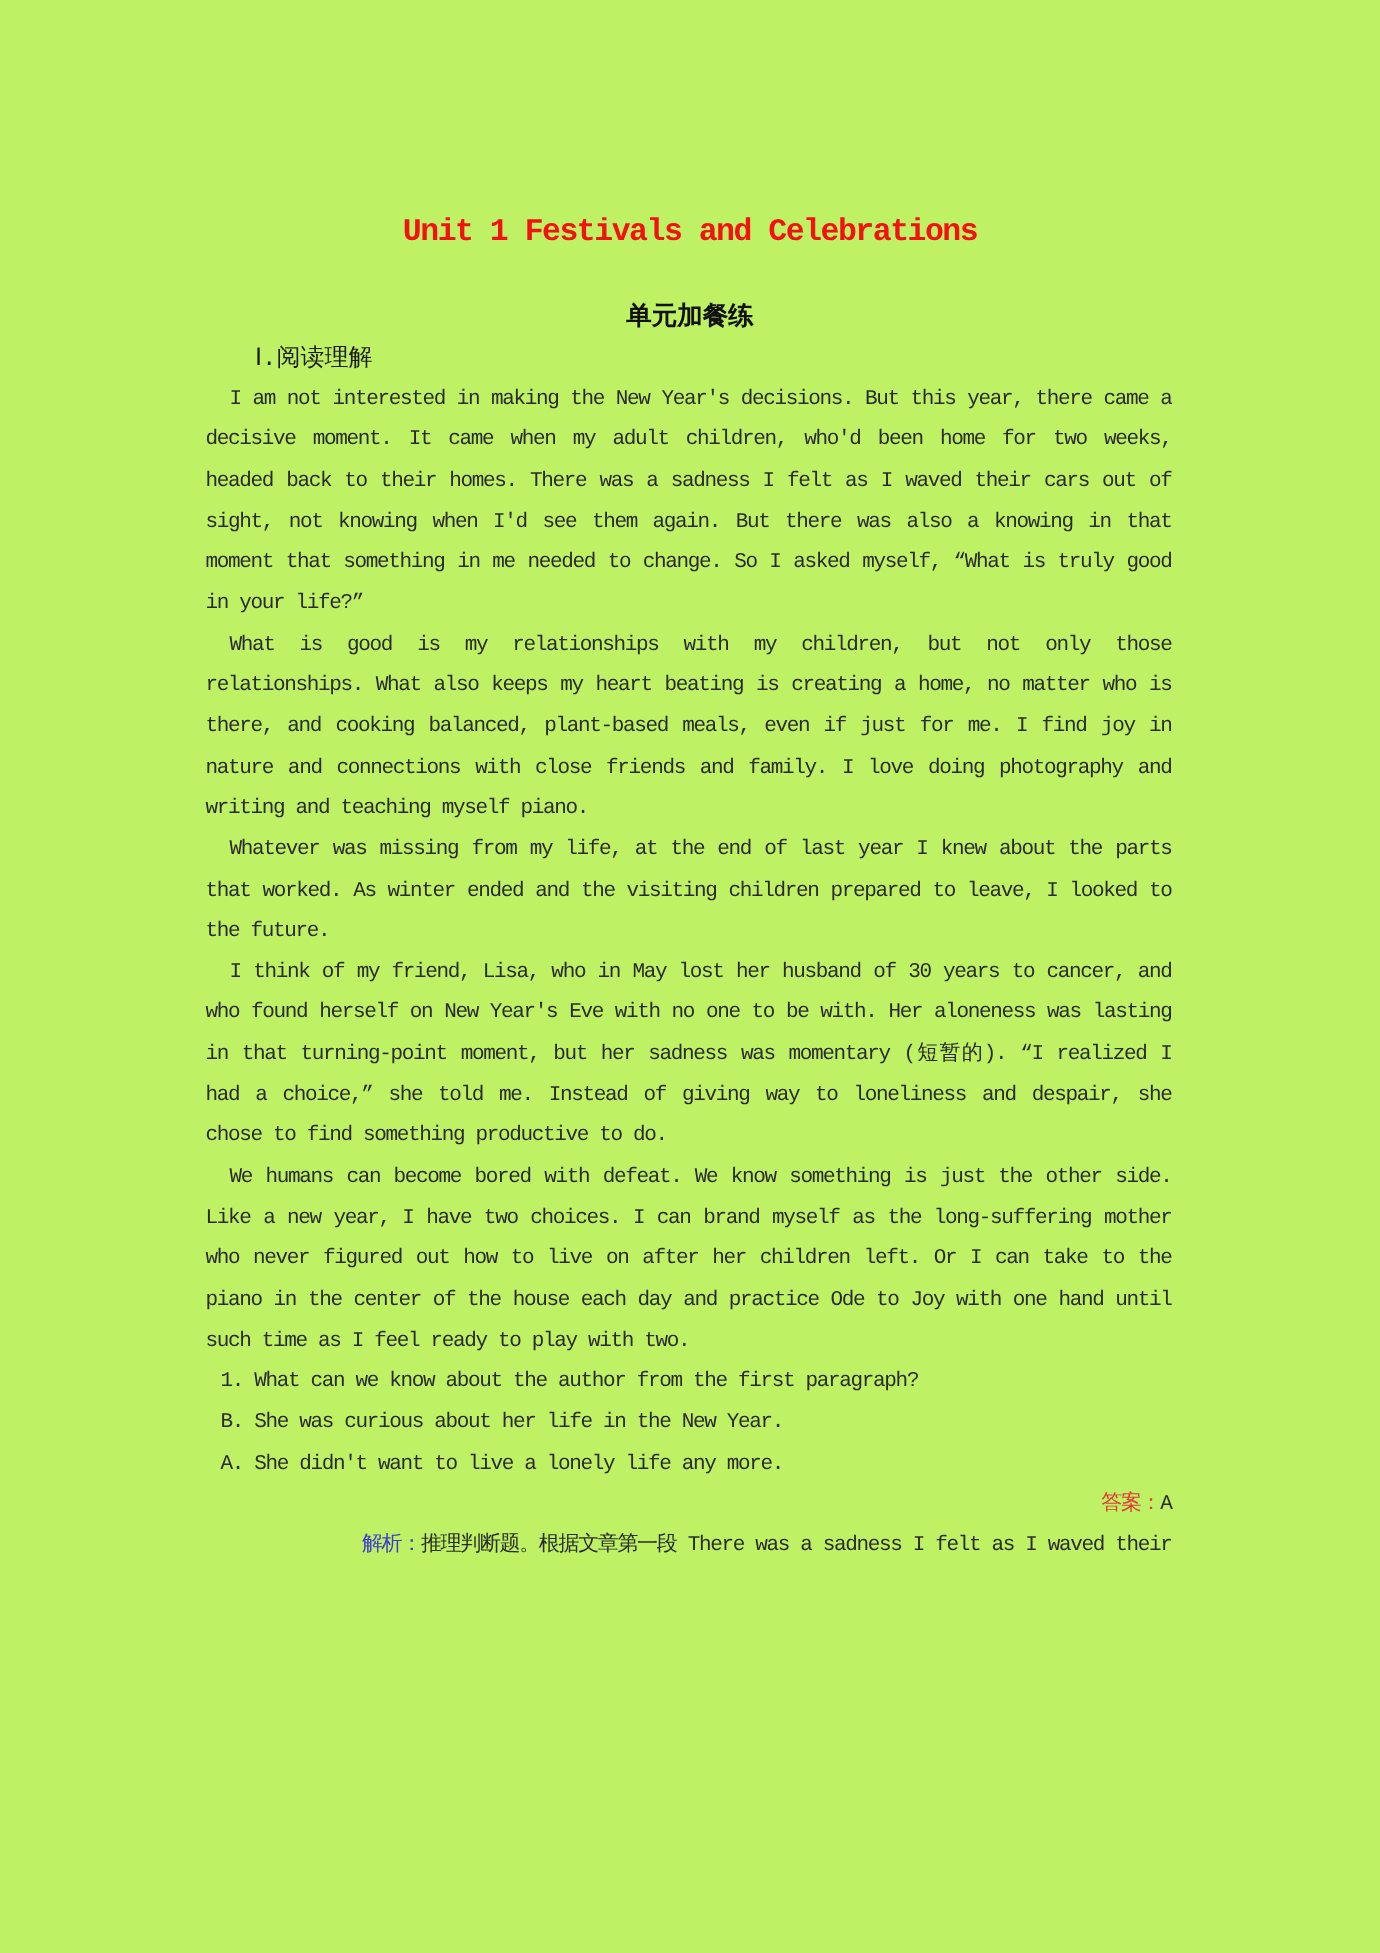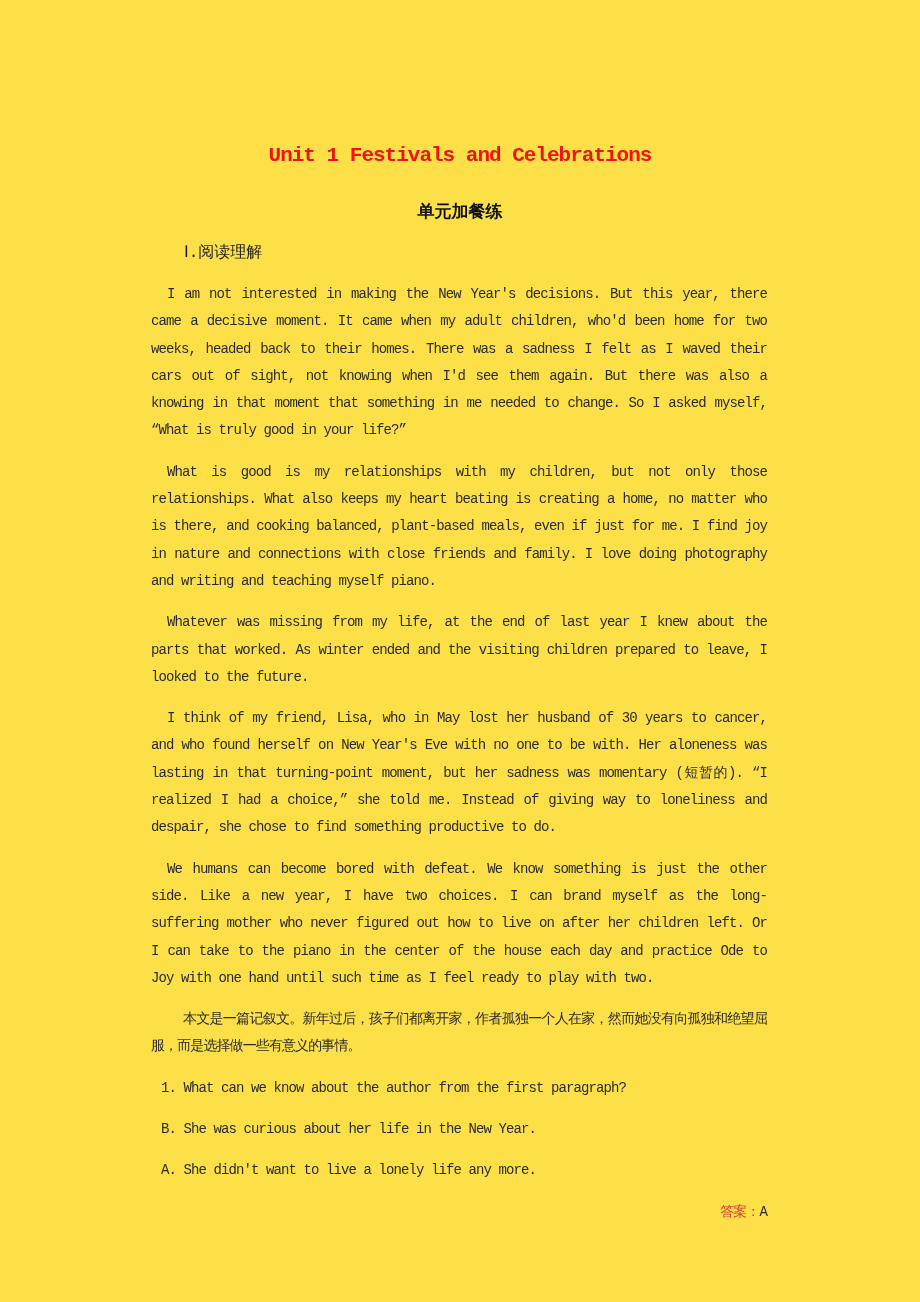--- a/index.html
+++ b/index.html
@@ -4,21 +4,21 @@
 <style>
   html, body {
     margin: 0;
     padding: 0;
     background: #ffffff;
   }
   .page {
     position: relative;
     width: 920px;
     height: 1302px;
-    background: #fde047;
+    background: #bef264;
     font-family: "Liberation Mono", "DejaVu Sans Mono", monospace;
     color: #2b2b2b;
     overflow: hidden;
   }
   .doc-title {
     margin: 0;
     padding-top: 141px;
     text-align: center;
     font-size: 21px;
     font-weight: bold;
@@ -45,21 +45,21 @@
   .section-heading {
     margin: 0;
     margin-top: 26px;
     font-size: 16px;
     letter-spacing: 0;
     color: #1c1c1c;
     text-indent: 33px;
     line-height: 28px;
   }
   .content p {
-    margin: 14px;
+    margin: 0;
   }
   .para {
     text-align: justify;
     text-indent: 16px;
   }
   .para-cn {
     text-align: justify;
     text-indent: 32px;
   }
   .q-line {
@@ -88,29 +88,31 @@
     <p class="para">I am not interested in making the New Year's decisions. But this year, there came a decisive moment. It came when my adult children, who'd been home for two weeks, headed back to their homes. There was a sadness I felt as I waved their cars out of sight, not knowing when I'd see them again. But there was also a knowing in that moment that something in me needed to change. So I asked myself, “What is truly good in your life?”</p>
 
     <p class="para">What is good is my relationships with my children, but not only those relationships. What also keeps my heart beating is creating a home, no matter who is there, and cooking balanced, plant-based meals, even if just for me. I find joy in nature and connections with close friends and family. I love doing photography and writing and teaching myself piano.</p>
 
     <p class="para">Whatever was missing from my life, at the end of last year I knew about the parts that worked. As winter ended and the visiting children prepared to leave, I looked to the future.</p>
 
     <p class="para">I think of my friend, Lisa, who in May lost her husband of 30 years to cancer, and who found herself on New Year's Eve with no one to be with. Her aloneness was lasting in that turning-point moment, but her sadness was momentary (短暂的). “I realized I had a choice,” she told me. Instead of giving way to loneliness and despair, she chose to find something productive to do.</p>
 
     <p class="para">We humans can become bored with defeat. We know something is just the other side. Like a new year, I have two choices. I can brand myself as the long-suffering mother who never figured out how to live on after her children left. Or I can take to the piano in the center of the house each day and practice Ode to Joy with one hand until such time as I feel ready to play with two.</p>
 
-    <p class="para-cn">本文是一篇记叙文。新年过后，孩子们都离开家，作者孤独一个人在家，然而她没有向孤独和绝望屈服，而是选择做一些有意义的事情。</p>
 
     <p class="q-line">1. What can we know about the author from the first paragraph?</p>
 
     <p class="q-line">B. She was curious about her life in the New Year.</p>
 
     <p class="q-line">A. She didn't want to live a lonely life any more.</p>
 
 
 
     <p class="kv-line">
       <span class="answer-label">答案：</span><span>A</span>
     </p>
 
+    <p class="kv-line">
+      <span class="analysis-label">解析：</span><span>推理判断题。根据文章第一段 There was a sadness I felt as I waved their</span>
+    </p>
 
   </div>
 </div>
 
 </body></html>

